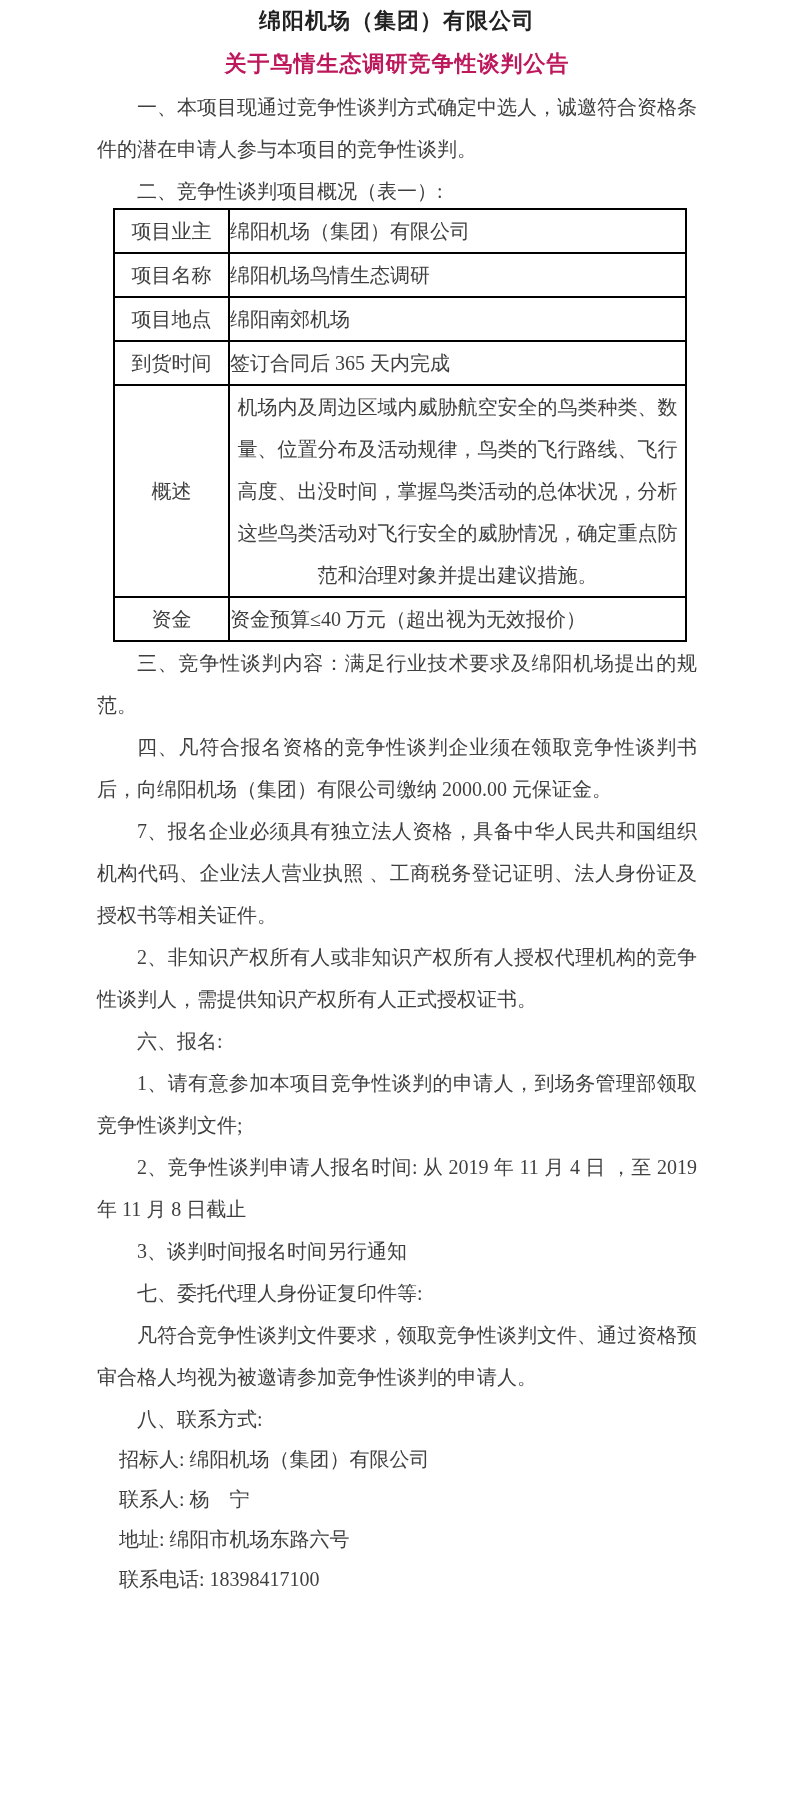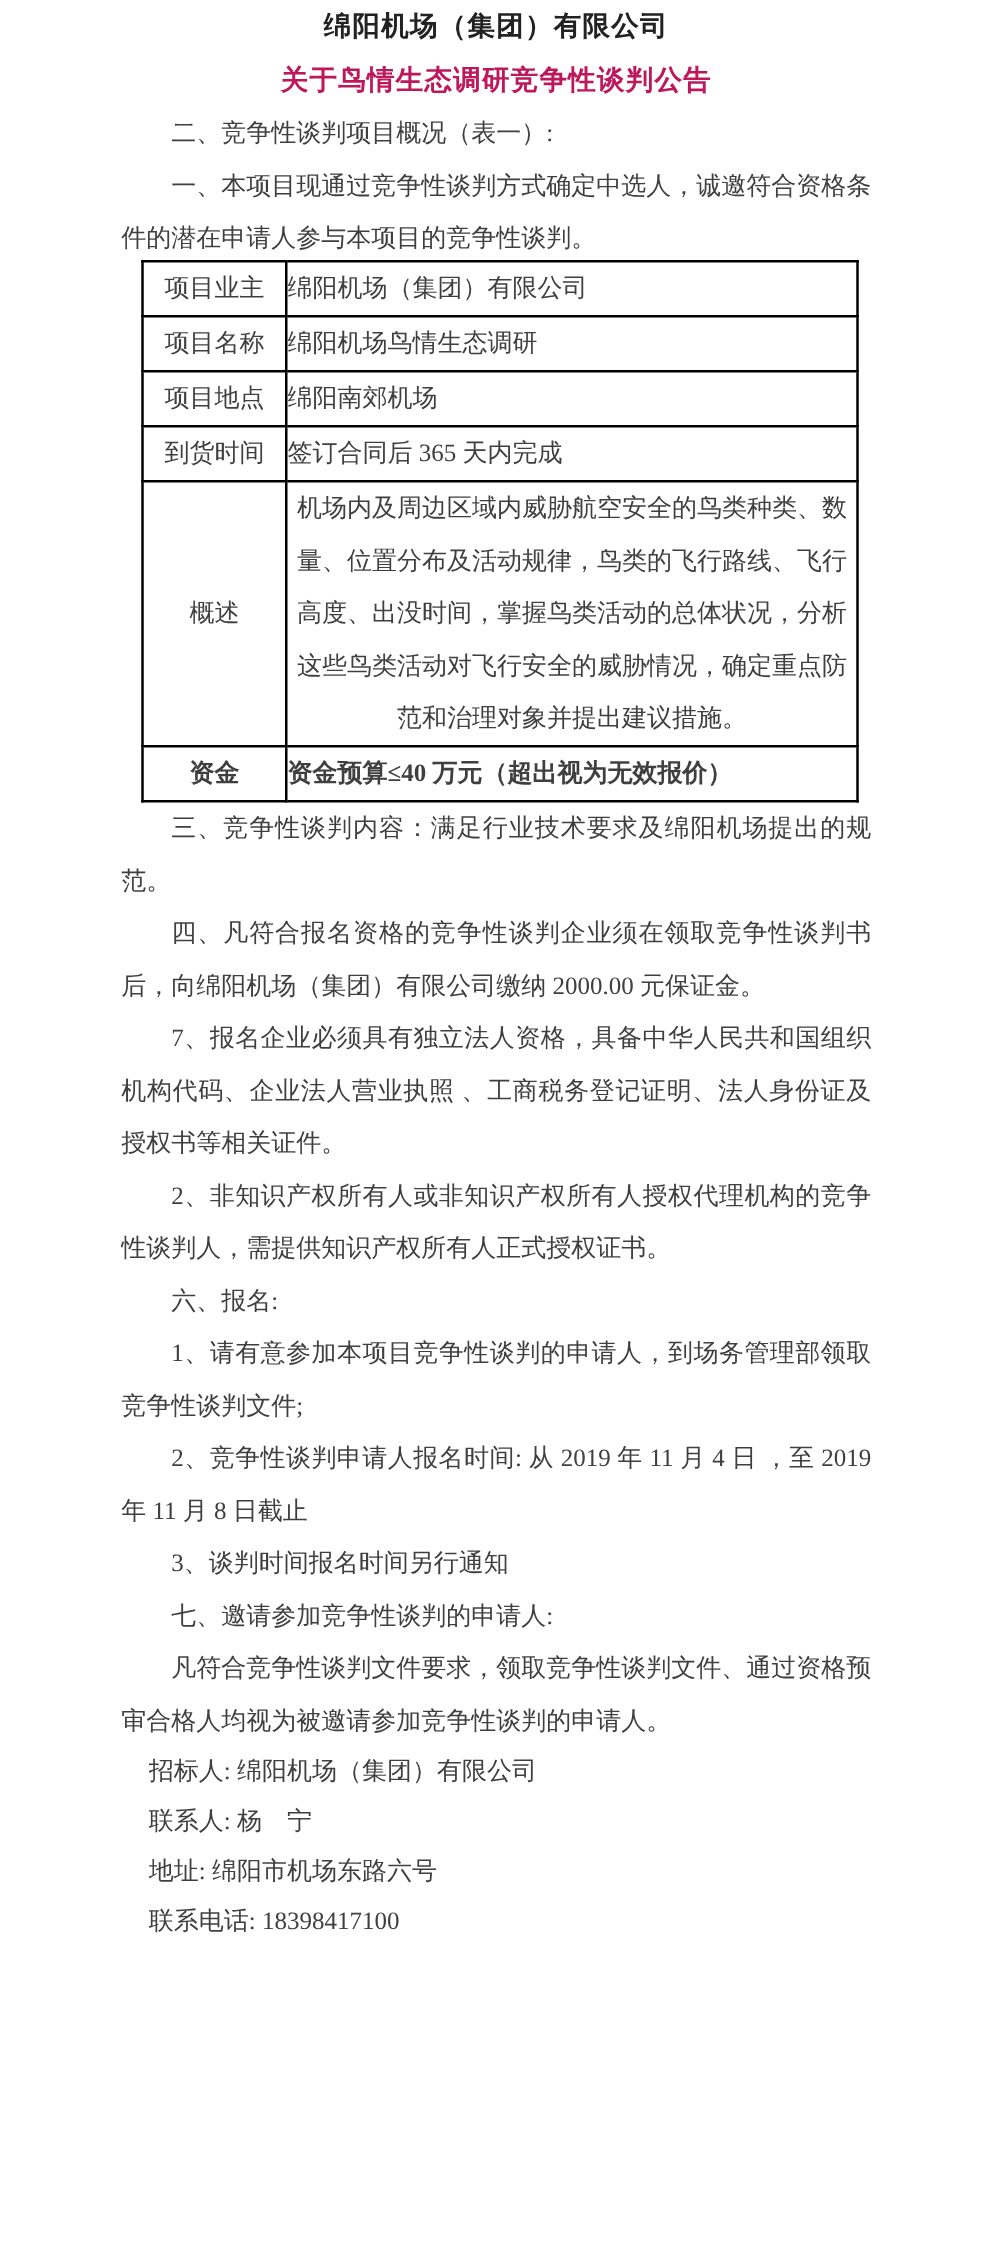--- a/index.html
+++ b/index.html
@@ -72,41 +72,41 @@
     width: 113px;
     text-align: center;
   }
   td.cell-value {
     padding-left: 20px;
     padding-right: 14px;
     text-align: justify;
   }
   tr.row-std td  { height: 40px; }
   tr.row-tall td { height: 206px; text-align: center; }
-  tr.row-last td { height: 38px; font-weight: bold; }
+  tr.row-last td { height: 38px; }
   .contact-line {
     margin: 0;
     font-size: 20px;
     line-height: 40px;
     text-indent: 1.1em;
     text-align: left;
   }
   .mt-contact-first { margin-top: -1px; }
 </style>
 </head>
 <body>
 
 <div class="doc">
 
   <h1 class="doc-title">绵阳机场（集团）有限公司</h1>
   <h2 class="doc-subtitle">关于鸟情生态调研竞争性谈判公告</h2>
 
+  <p class="body-para mt-intro">一、本项目现通过竞争性谈判方式确定中选人，诚邀符合资格条件的潜在申请人参与本项目的竞争性谈判。</p>
+
   <p class="body-para mt-h2 no-justify">二、竞争性谈判项目概况（表一）:</p>
-
-  <p class="body-para mt-intro">一、本项目现通过竞争性谈判方式确定中选人，诚邀符合资格条件的潜在申请人参与本项目的竞争性谈判。</p>
 
   <table class="project-table">
     <tbody>
       <tr class="row-std">
         <td class="cell-label">项目业主</td>
         <td class="cell-value">绵阳机场（集团）有限公司</td>
       </tr>
       <tr class="row-std">
         <td class="cell-label">项目名称</td>
         <td class="cell-value">绵阳机场鸟情生态调研</td>
@@ -135,22 +135,23 @@
   <p class="body-para">四、凡符合报名资格的竞争性谈判企业须在领取竞争性谈判书后，向绵阳机场（集团）有限公司缴纳 2000.00 元保证金。</p>
 
   <p class="body-para mt-tight">7、报名企业必须具有独立法人资格，具备中华人民共和国组织机构代码、企业法人营业执照 、工商税务登记证明、法人身份证及授权书等相关证件。</p>
   <p class="body-para mt-p52">2、非知识产权所有人或非知识产权所有人授权代理机构的竞争性谈判人，需提供知识产权所有人正式授权证书。</p>
 
   <p class="body-para mt-h6 no-justify">六、报名:</p>
   <p class="body-para mt-p61">1、请有意参加本项目竞争性谈判的申请人，到场务管理部领取竞争性谈判文件;</p>
   <p class="body-para">2、竞争性谈判申请人报名时间: 从 2019 年 11 月 4 日 ，至 2019 年 11 月  8 日截止</p>
   <p class="body-para mt-p63 no-justify">3、谈判时间报名时间另行通知</p>
 
-  <p class="body-para mt-h7 no-justify">七、邀请参加竞争性谈判的申请人:</p>
+  <p class="body-para mt-h7 no-justify">七、委托代理人身份证复印件等:</p>
   <p class="body-para mt-p7">凡符合竞争性谈判文件要求，领取竞争性谈判文件、通过资格预审合格人均视为被邀请参加竞争性谈判的申请人。</p>
 
+  <p class="body-para mt-h8 no-justify">八、联系方式:</p>
 
   <p class="contact-line mt-contact-first">招标人: 绵阳机场（集团）有限公司</p>
   <p class="contact-line">联系人: 杨　宁</p>
   <p class="contact-line">地址: 绵阳市机场东路六号</p>
   <p class="contact-line">联系电话: 18398417100</p>
 
 </div>
 
 </body></html>

